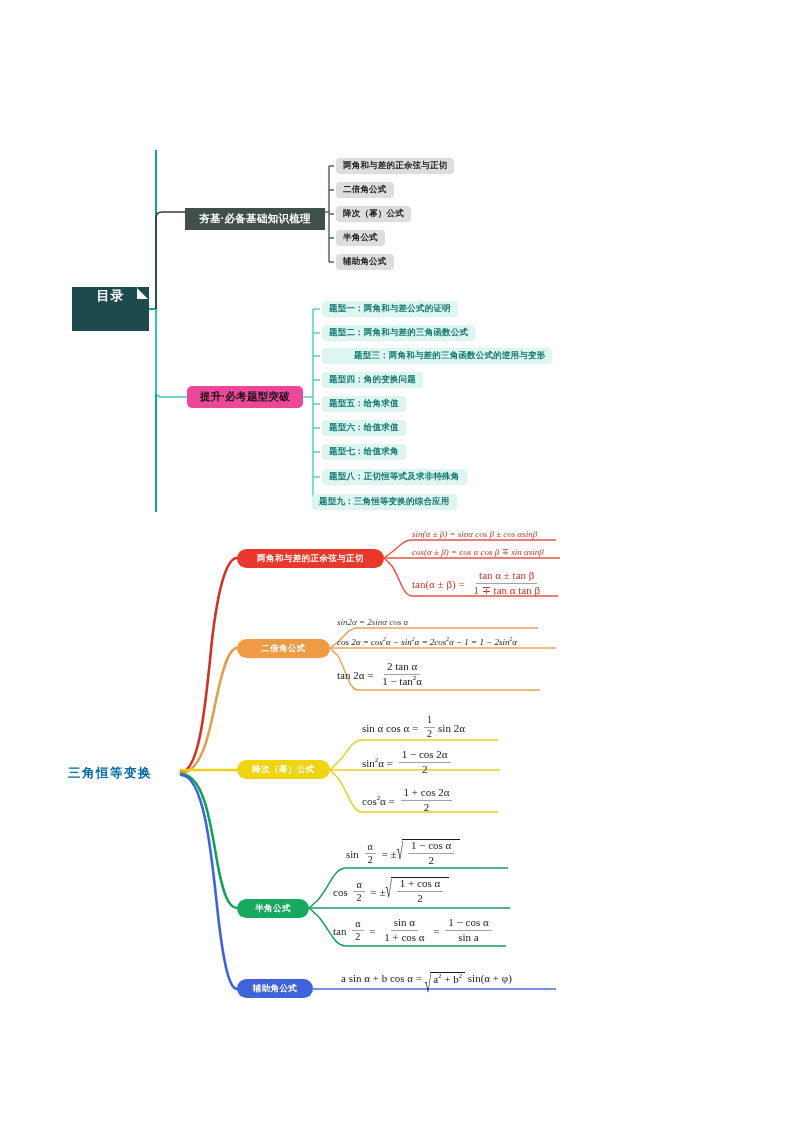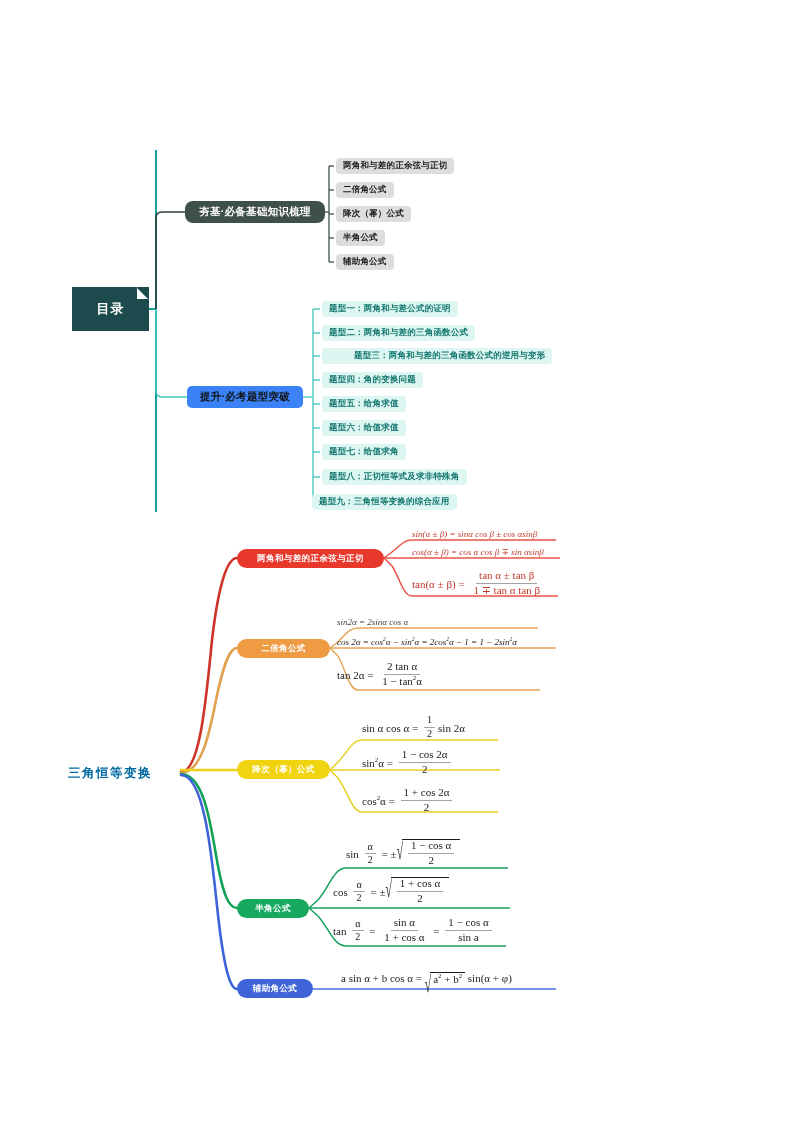--- a/index.html
+++ b/index.html
@@ -49,21 +49,20 @@
     position: absolute;
     left: 72px;
     top: 287px;
     width: 77px;
     height: 44px;
     background: #1d4a4c;
     color: #ffffff;
     font-size: 13px;
     font-weight: bold;
     display: flex;
-    align-items: center;
     justify-content: center;
     letter-spacing: 1px;
   }
   #catalog-fold {
     position: absolute;
     right: 0;
     top: 0;
     width: 12px;
     height: 12px;
     background: #ffffff;
@@ -78,33 +77,33 @@
     display: flex;
     align-items: center;
     justify-content: center;
     font-size: 10.5px;
     font-weight: bold;
     white-space: nowrap;
     letter-spacing: 0.3px;
   }
   #node-base {
     left: 185px;
-    top: 201px;
+    top: 208px;
     width: 140px;
     height: 22px;
     background: #3f4f4a;
     color: #ffffff;
-    border-radius: 8px;
+    border-radius: 0;
   }
   #node-improve {
     left: 187px;
     top: 386px;
     width: 116px;
     height: 22px;
-    background: #3b82f6;
+    background: #ec4899;
     color: #111111;
     border-radius: 5px;
   }
 
   
   .sub-gray {
     position: absolute;
     height: 16px;
     background: #dddddd;
     color: #1a1a1a;

